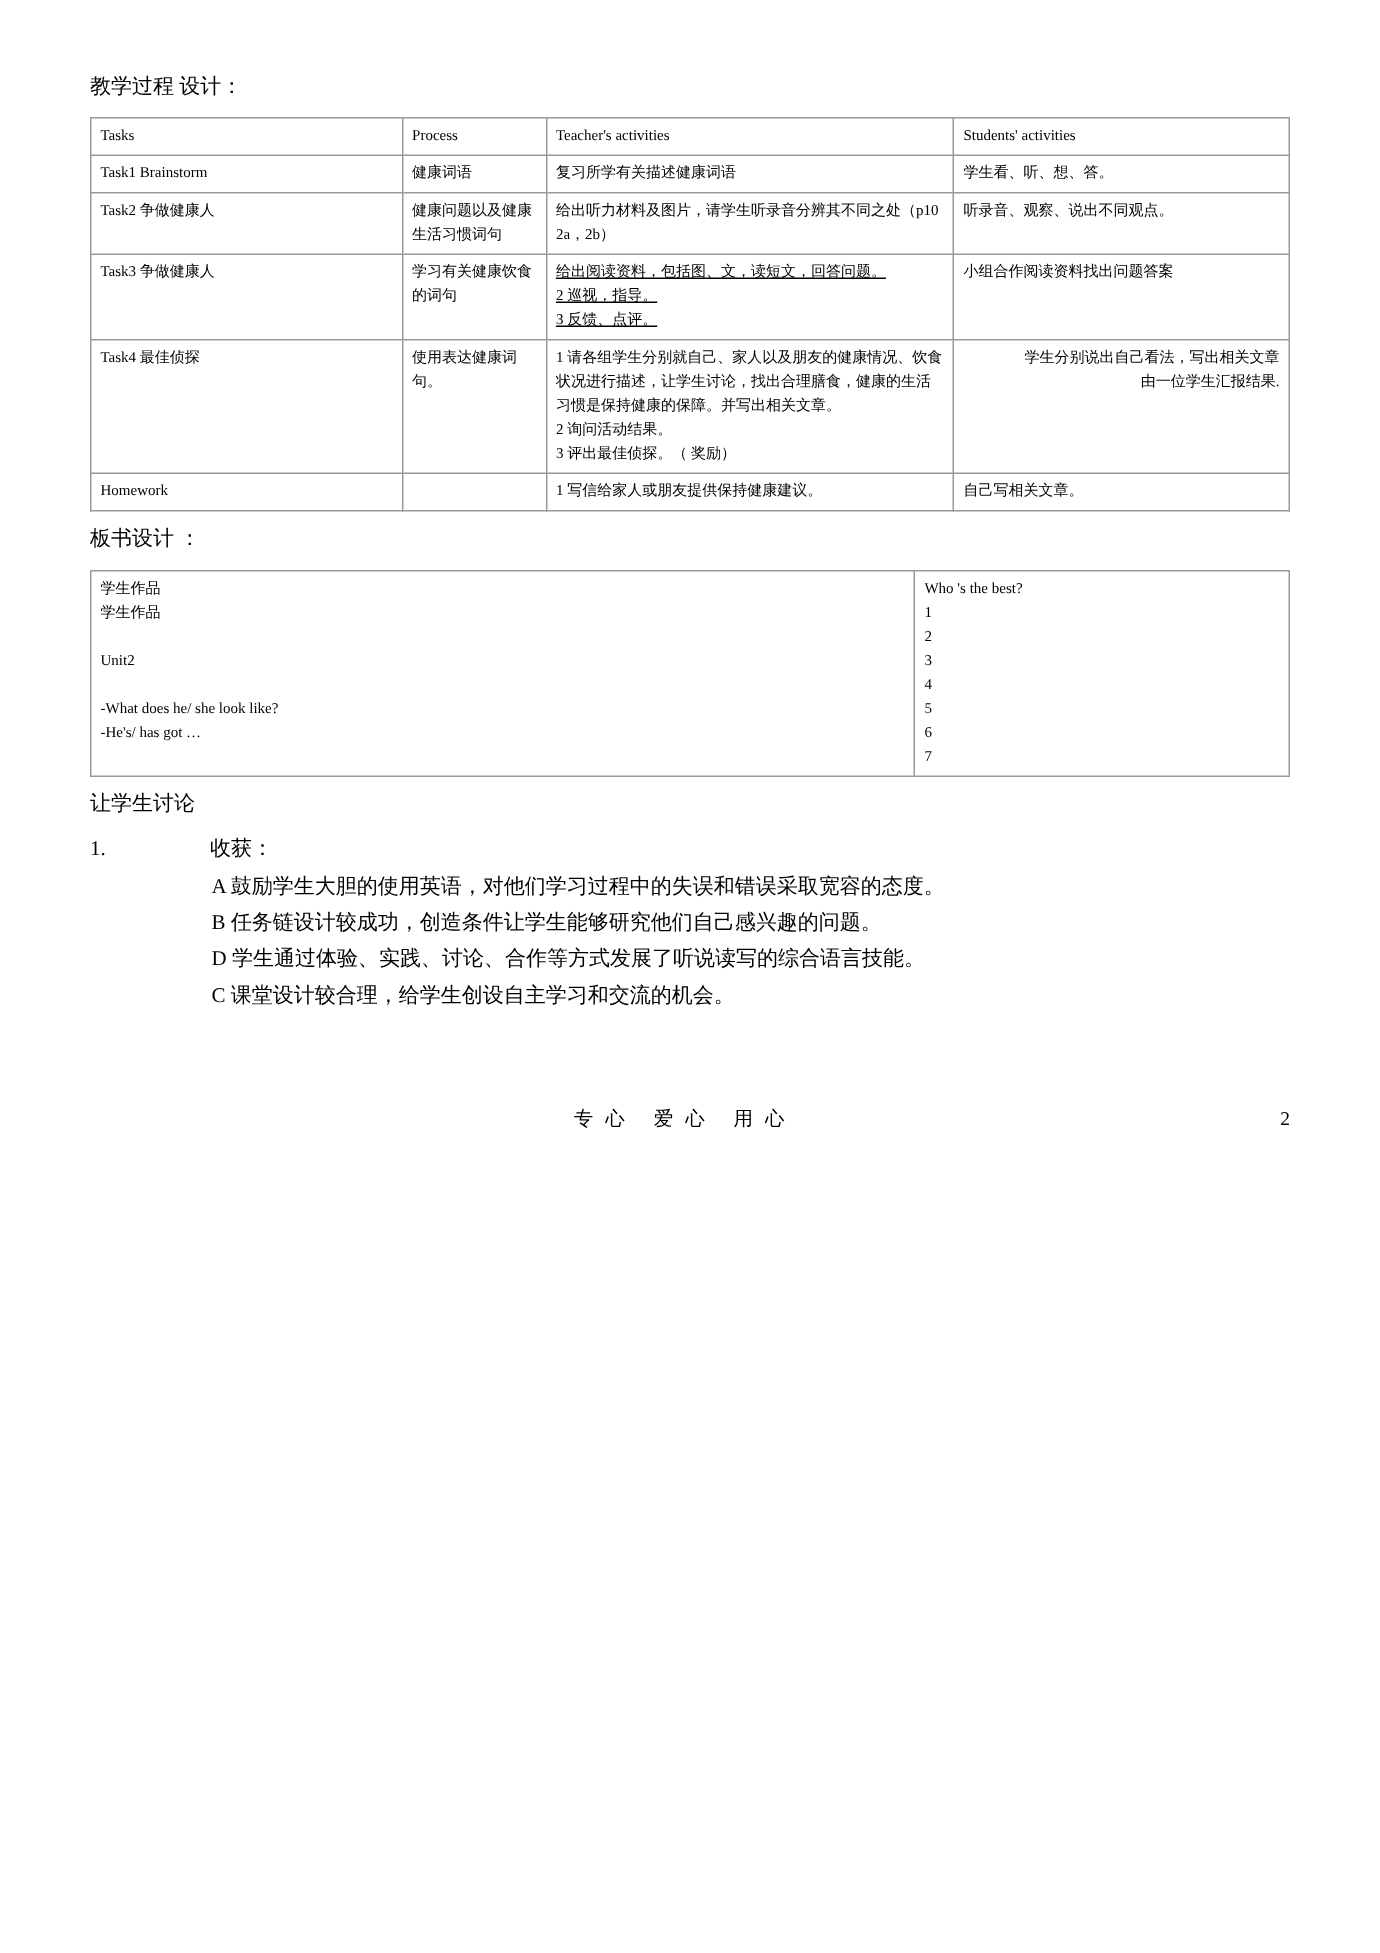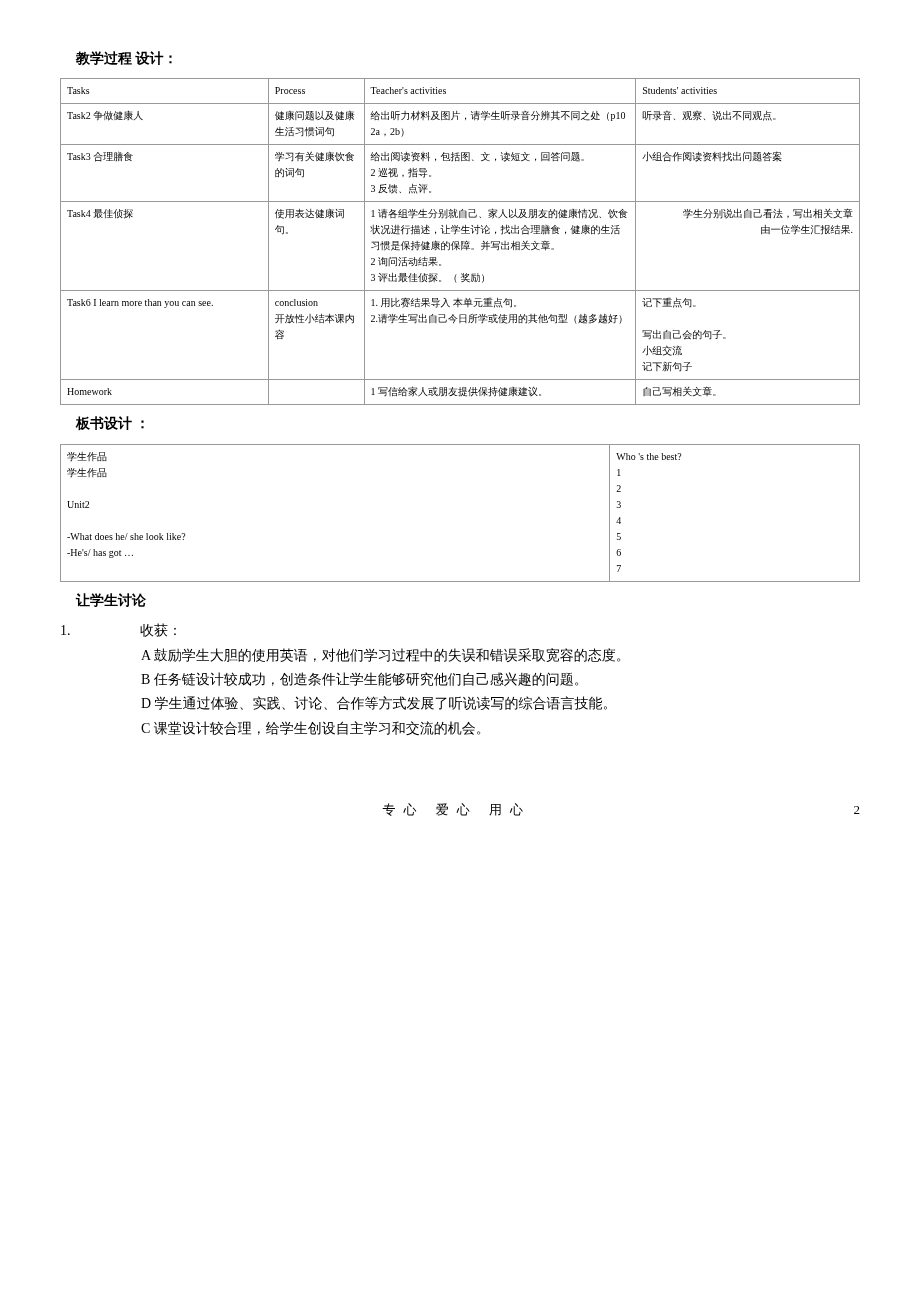--- a/index.html
+++ b/index.html
@@ -6,22 +6,21 @@
     font-family: "SimSun", "宋体", serif;
     font-size: 14px;
     line-height: 1.6;
     color: #000;
     background: #fff;
     margin: 0;
     padding: 40px 60px;
     width: 800px;
   }
   .section-title {
-    margin: 8px 16px;
-    font-weight: bold;
+    margin: 8px 0;
   }
   table {
     border-collapse: collapse;
     width: 100%;
     margin-bottom: 8px;
   }
   td {
     border: 1px solid #999;
     padding: 4px 6px;
     vertical-align: top;
@@ -76,53 +75,47 @@
 
 <table class="main-table">
   <tbody>
       <tr>
     <td>Tasks</td>
     <td>Process</td>
     <td>Teacher's activities</td>
     <td>Students'  activities</td>
   </tr>
   <tr>
+    <td>Task1            Brainstorm</td>
+    <td>健康词语</td>
+    <td>复习所学有关描述健康词语</td>
+    <td>学生看、听、想、答。</td>
+  </tr>
+  <tr>
     <td>Task2 争做健康人</td>
     <td>健康问题以及健康生活习惯词句</td>
     <td>给出听力材料及图片，请学生听录音分辨其不同之处（p10 2a，2b）</td>
     <td>听录音、观察、说出不同观点。</td>
   </tr>
   <tr>
-    <td>Task3 合理膳食</td>
+    <td>Task3 争做健康人</td>
     <td>学习有关健康饮食的词句</td>
-    <td style="white-space: pre-line;">给出阅读资料，包括图、文，读短文，回答问题。
+    <td style="white-space: pre-line; text-decoration: underline;">给出阅读资料，包括图、文，读短文，回答问题。
 2 巡视，指导。
 3 反馈、点评。</td>
     <td>小组合作阅读资料找出问题答案</td>
   </tr>
   <tr>
     <td>  Task4 最佳侦探</td>
     <td>使用表达健康词句。</td>
     <td style="white-space: pre-line;">1 请各组学生分别就自己、家人以及朋友的健康情况、饮食状况进行描述，让学生讨论，找出合理膳食，健康的生活习惯是保持健康的保障。并写出相关文章。
 2 询问活动结果。
 3 评出最佳侦探。（ 奖励）</td>
     <td style="white-space: pre-line; text-align: right;">学生分别说出自己看法，写出相关文章
 由一位学生汇报结果.</td>
-  </tr>
-  <tr>
-    <td>Task6 I learn more than you can see.</td>
-    <td style="white-space: pre-line;">conclusion
-开放性小结本课内容</td>
-    <td style="white-space: pre-line;">1. 用比赛结果导入    本单元重点句。
-2.请学生写出自己今日所学或使用的其他句型（越多越好）</td>
-    <td style="white-space: pre-line;">记下重点句。
-
-写出自己会的句子。
-小组交流
-记下新句子</td>
   </tr>
   <tr>
     <td>Homework</td>
     <td></td>
     <td>  1 写信给家人或朋友提供保持健康建议。</td>
     <td>自己写相关文章。</td>
   </tr>
 </tbody>
   </table>
 

